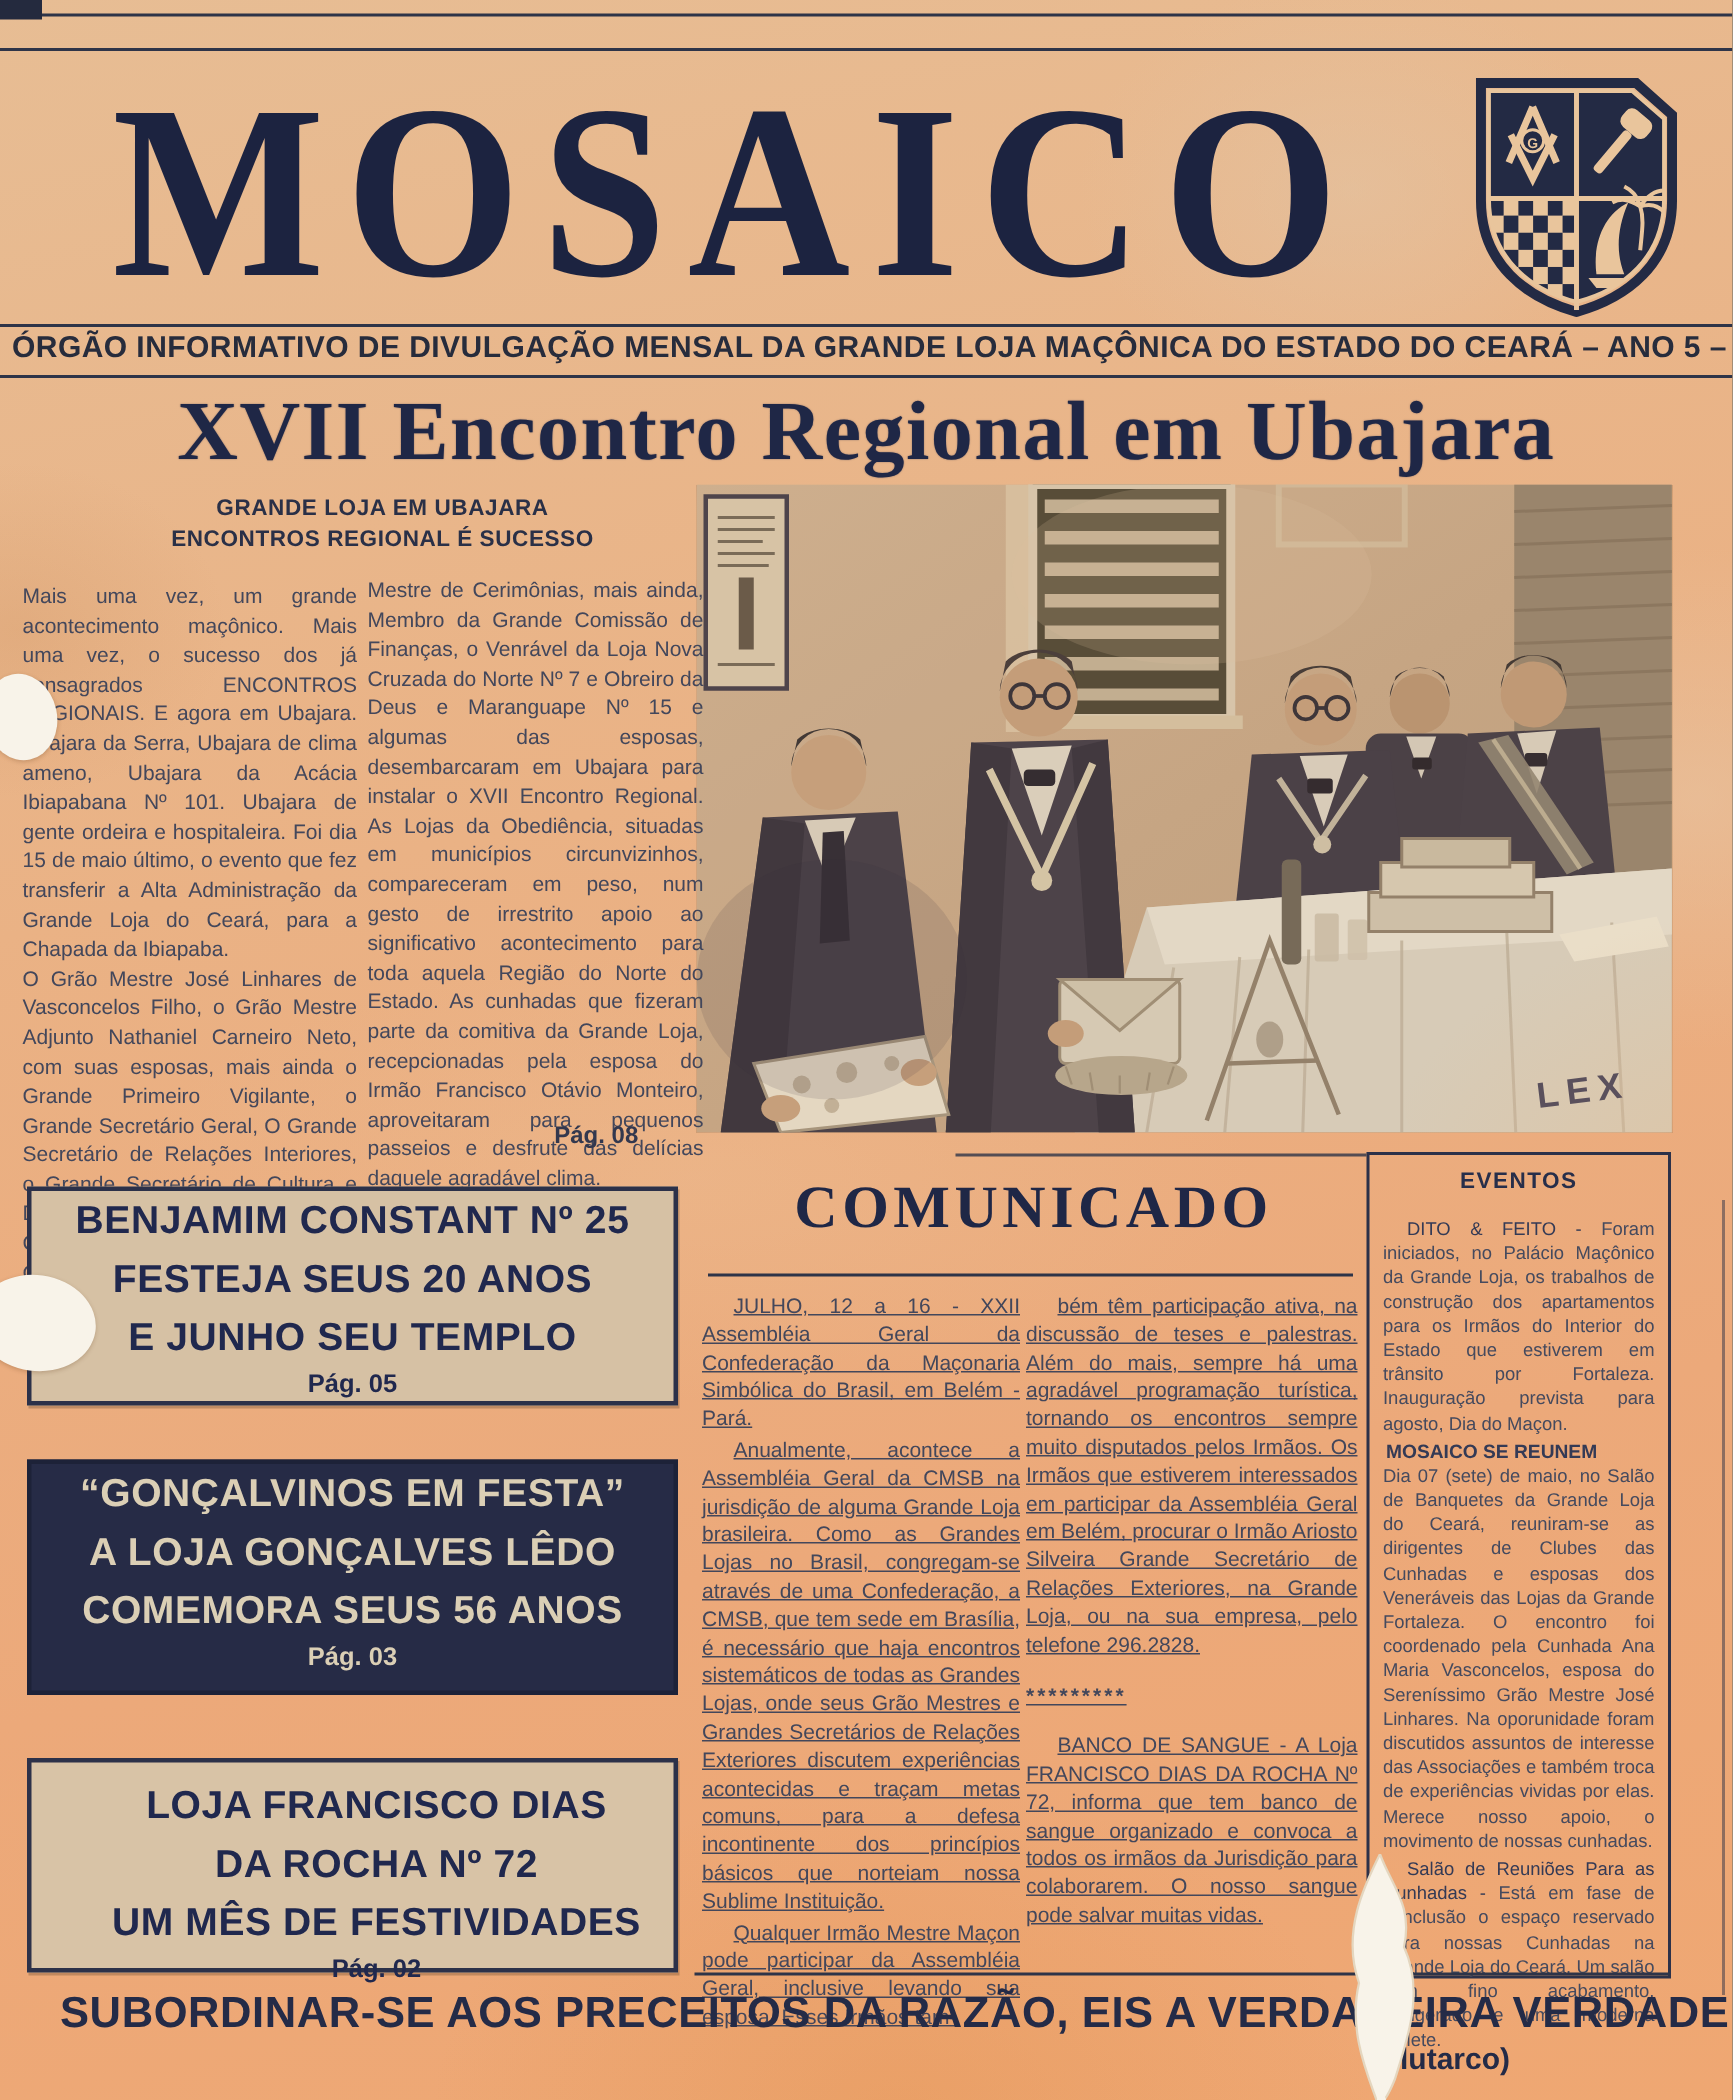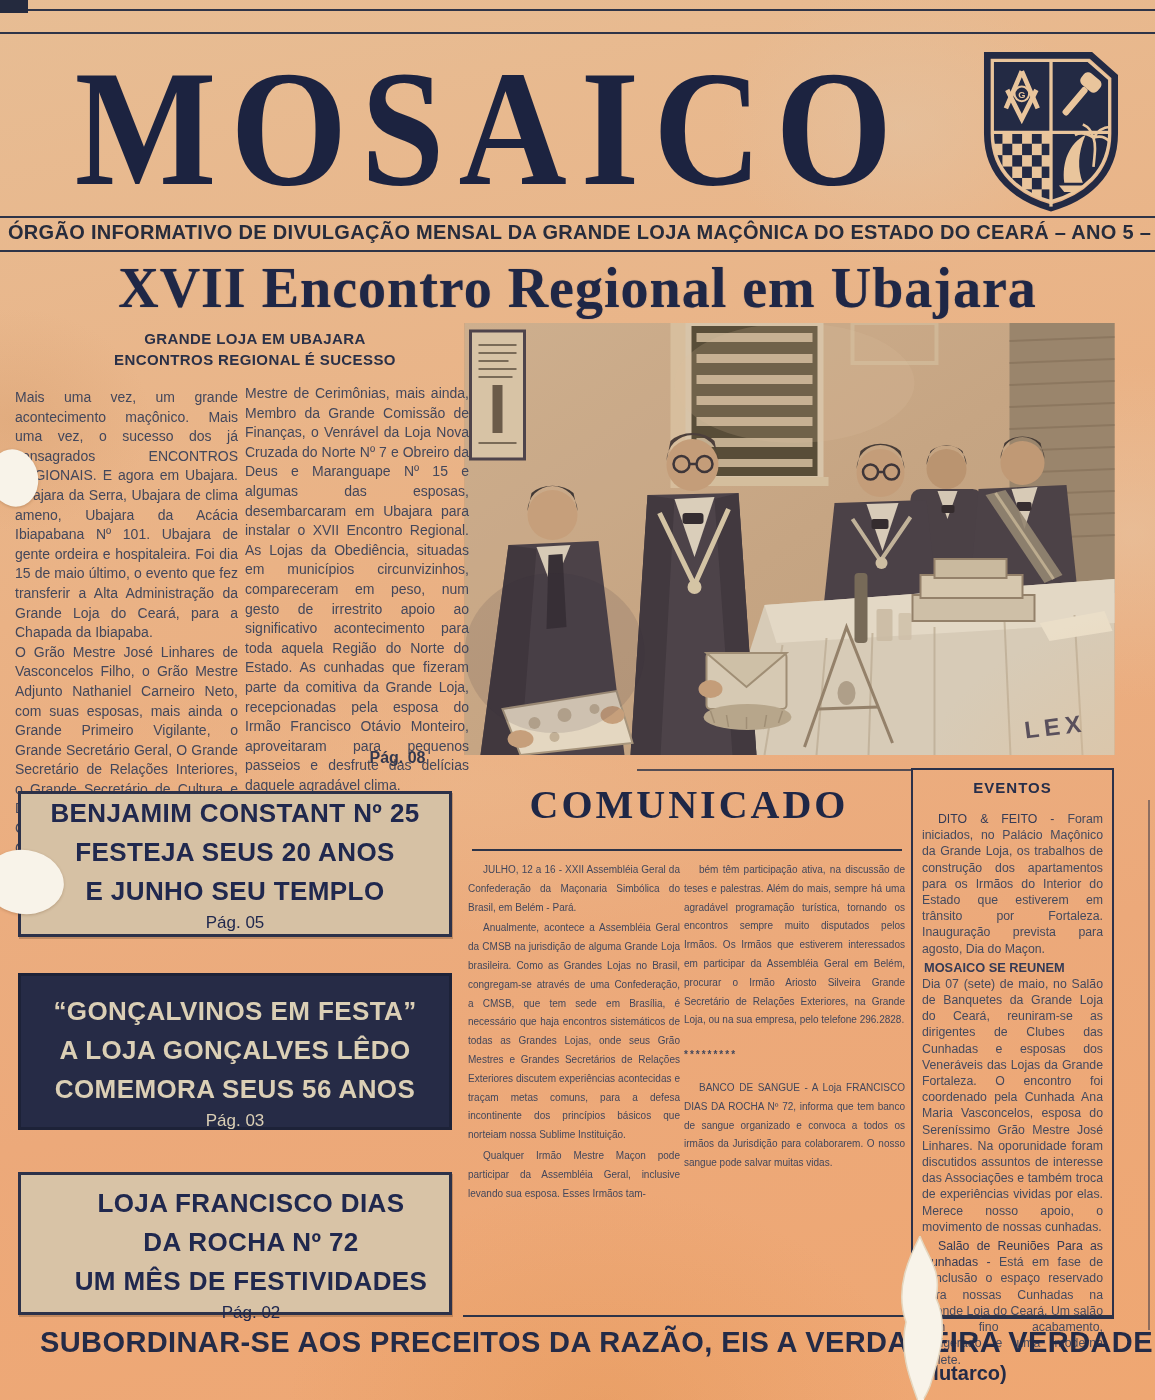--- a/index.html
+++ b/index.html
@@ -40,30 +40,30 @@
   .newscol p{margin:0;font-size:14px;line-height:19.6px;text-align:justify;color:#43475b;}
   #col1{position:absolute;left:15px;top:388px;width:223px;}
   #col2{position:absolute;left:245px;top:384px;width:224px;}
   .pageref{font-weight:bold;color:#33384e;}
   #pageref08{position:absolute;left:340px;top:749px;width:115px;text-align:center;font-size:16px;}
   
   #photo{position:absolute;left:464px;top:323px;width:651px;height:432px;box-shadow:inset 0 0 18px rgba(90,60,30,.25);}
   
   .teaser{position:absolute;left:18px;width:434px;box-sizing:border-box;text-align:center;}
   .teaser .tline{font-weight:bold;font-size:26px;line-height:39px;letter-spacing:.4px;}
-  .teaser .tpage{font-weight:normal;font-size:17px;margin-top:2px;}
+  .teaser .tpage{font-weight:bold;font-size:17px;margin-top:2px;}
   #teaser1{top:791px;height:146px;background:#d6c1a4;border:3px solid #2c3149;color:#20284e;box-shadow:1px 2px 0 rgba(60,40,20,.25);}
-  #teaser2{top:973px;height:157px;background:#262b46;padding-top:16px;color:#dbcfb5;border:3px solid #1d2238;}
+  #teaser2{top:973px;height:157px;background:#262b46;color:#dbcfb5;border:3px solid #1d2238;}
   #teaser3{top:1172px;height:143px;background:#d8c3a6;border:3px solid #2c3149;padding-top:9px;color:#20284e;box-shadow:1px 2px 0 rgba(60,40,20,.25);padding-left:32px;}
   
   #com-title{position:absolute;left:470px;top:781px;width:438px;text-align:center;
     font-family:"Liberation Serif",serif;font-weight:bold;font-size:40px;letter-spacing:3px;color:#1f2746;}
   #com-rule{position:absolute;left:472px;top:849px;width:430px;height:2px;background:#2e3448;}
-  .comcol p{margin:0 0 2px 0;font-size:10px;line-height:18.8px;text-align:justify;
-    text-indent:1.5em;color:#43475b;}
+  .comcol p{margin:0 0 2px 0;font-size:14px;line-height:18.8px;text-align:justify;
+    text-indent:1.5em;color:#43475b;text-decoration:underline;}
   #colA{position:absolute;left:468px;top:861px;width:212px;}
   #colB{position:absolute;left:684px;top:861px;width:221px;}
   .starsep{text-align:center;text-indent:0 !important;font-weight:bold;letter-spacing:2px;
     font-size:13px;margin:16px 0 14px 0 !important;color:#43475b;}
   
   #eventos{position:absolute;left:911px;top:768px;width:203px;height:551px;
     border:2px solid #2c3149;box-sizing:border-box;padding:9px 9px 6px 9px;}
   #eventos .etitle{text-align:center;font-weight:bold;font-size:15px;letter-spacing:1px;
     color:#272e4a;margin-bottom:15px;}
   #eventos .eitem{font-size:12.3px;line-height:16.2px;text-align:justify;color:#454a5e;margin-bottom:3px;}

